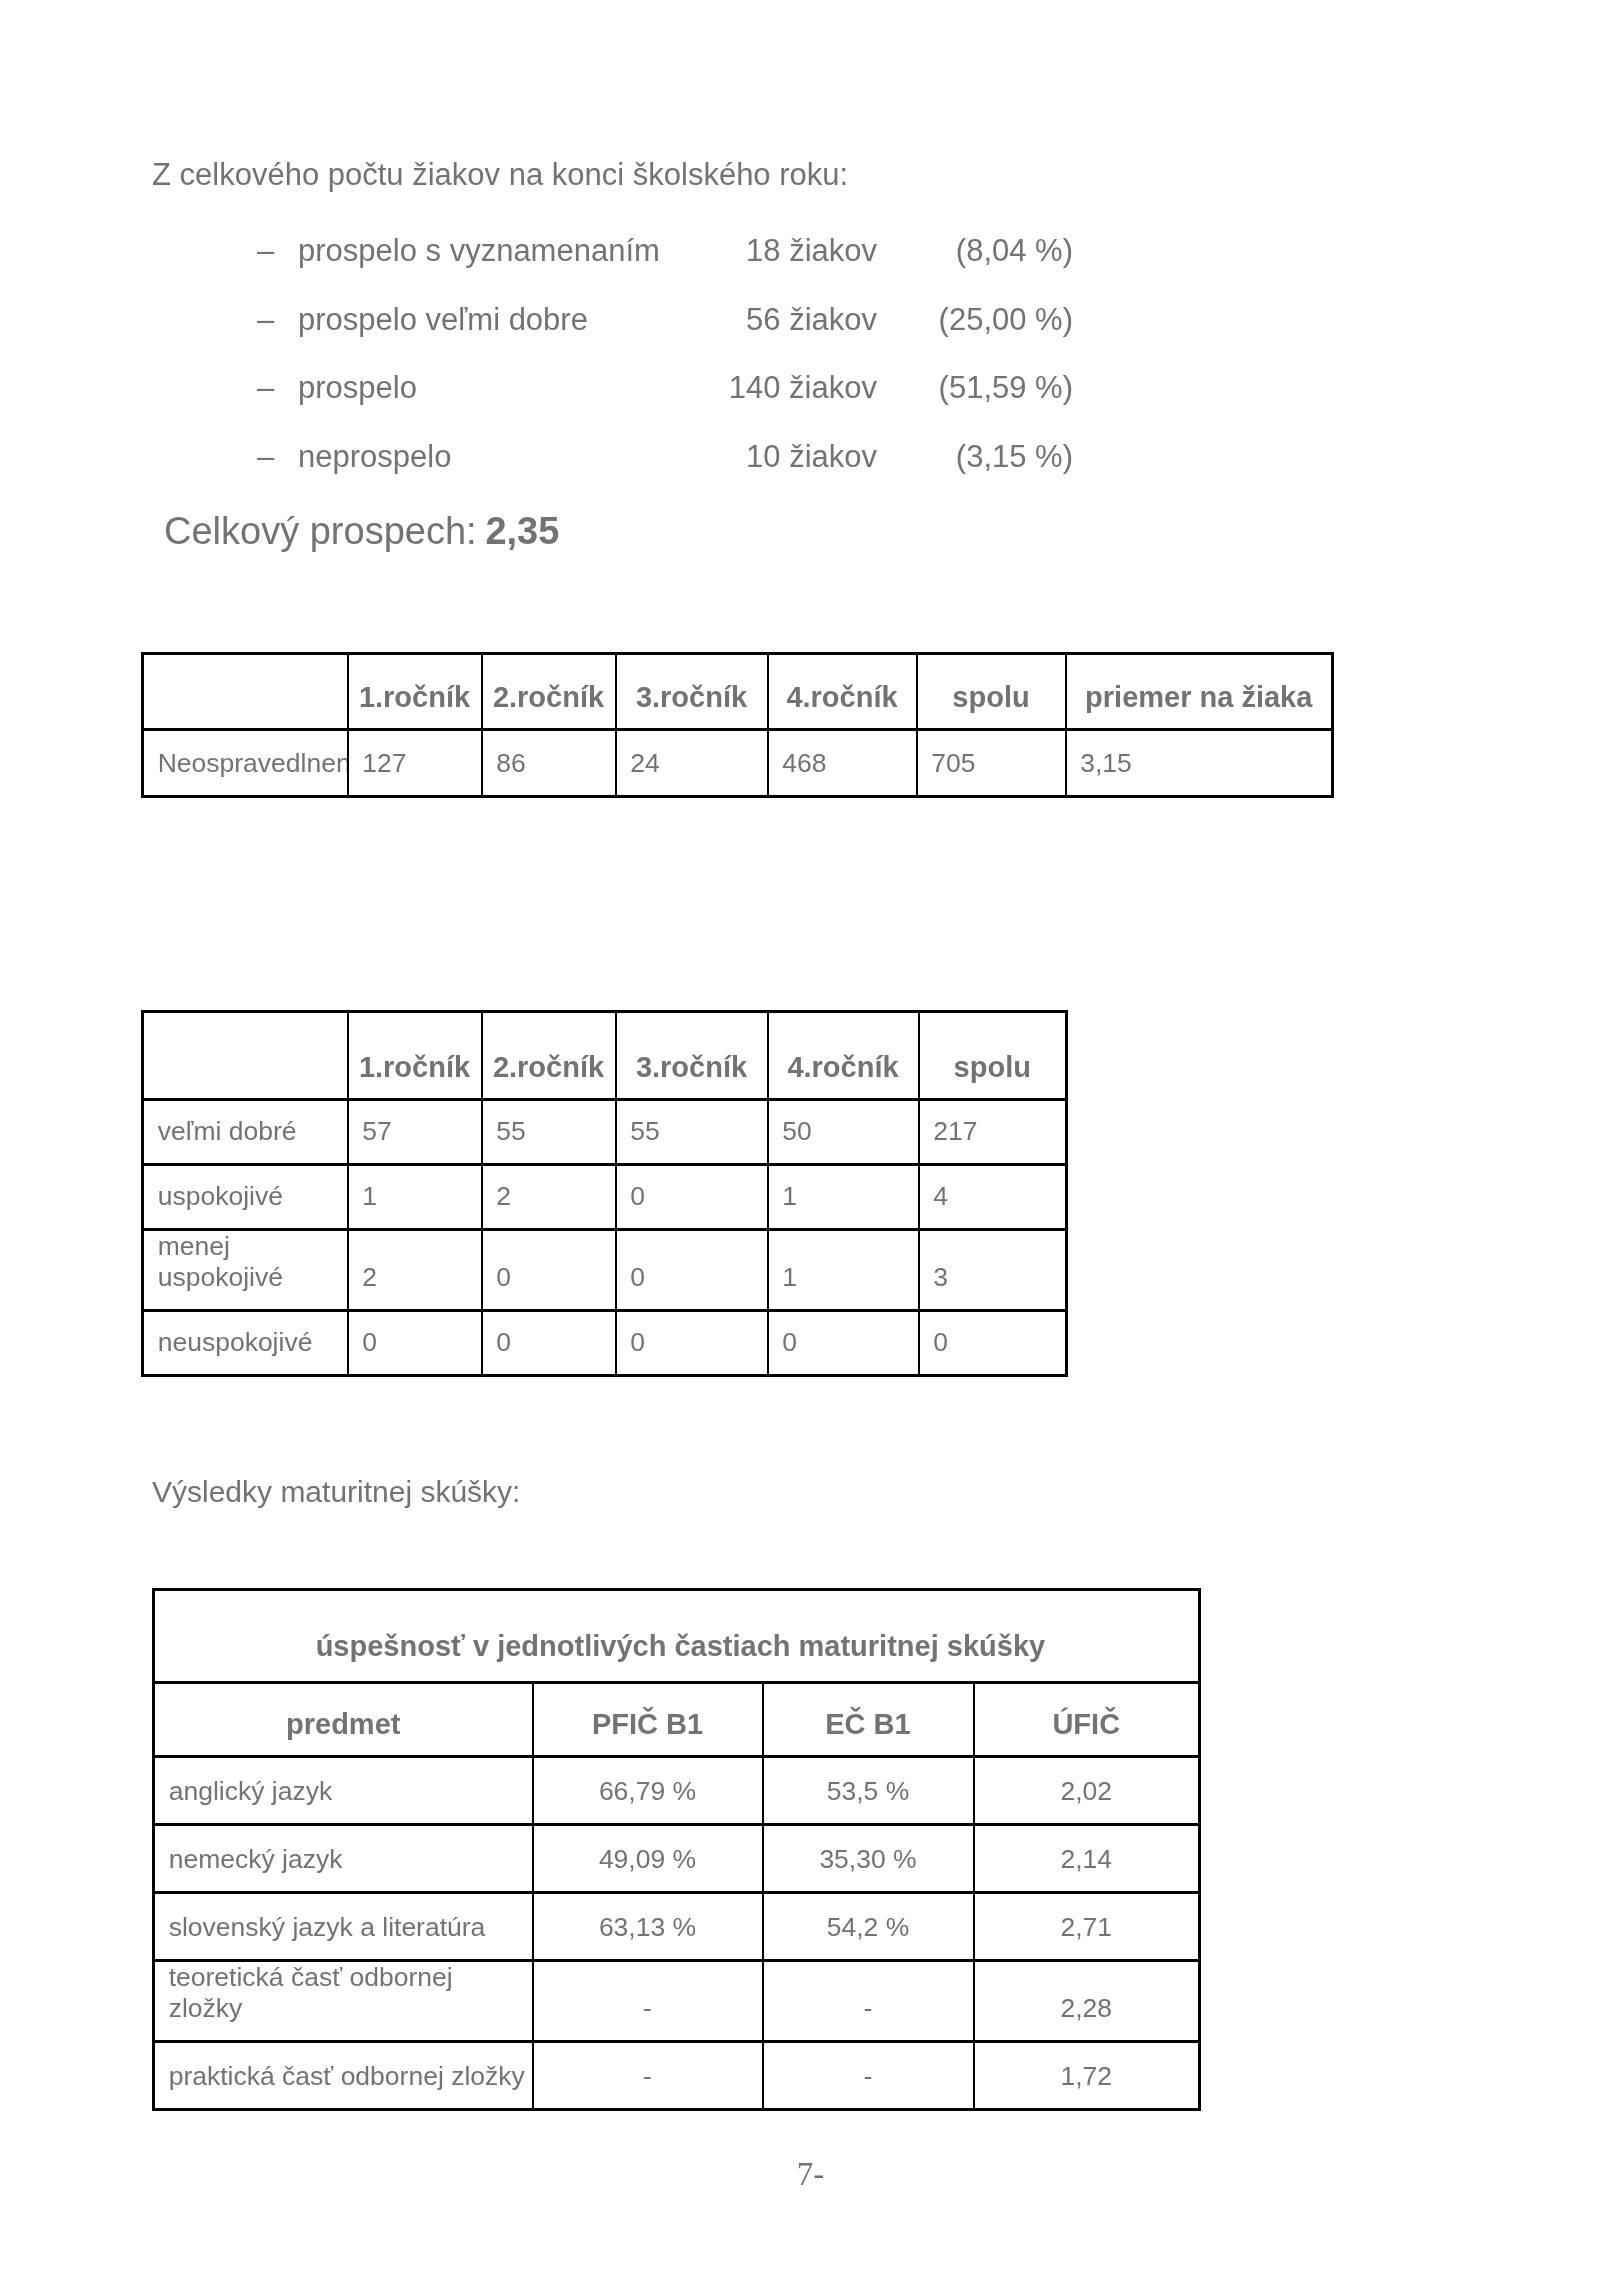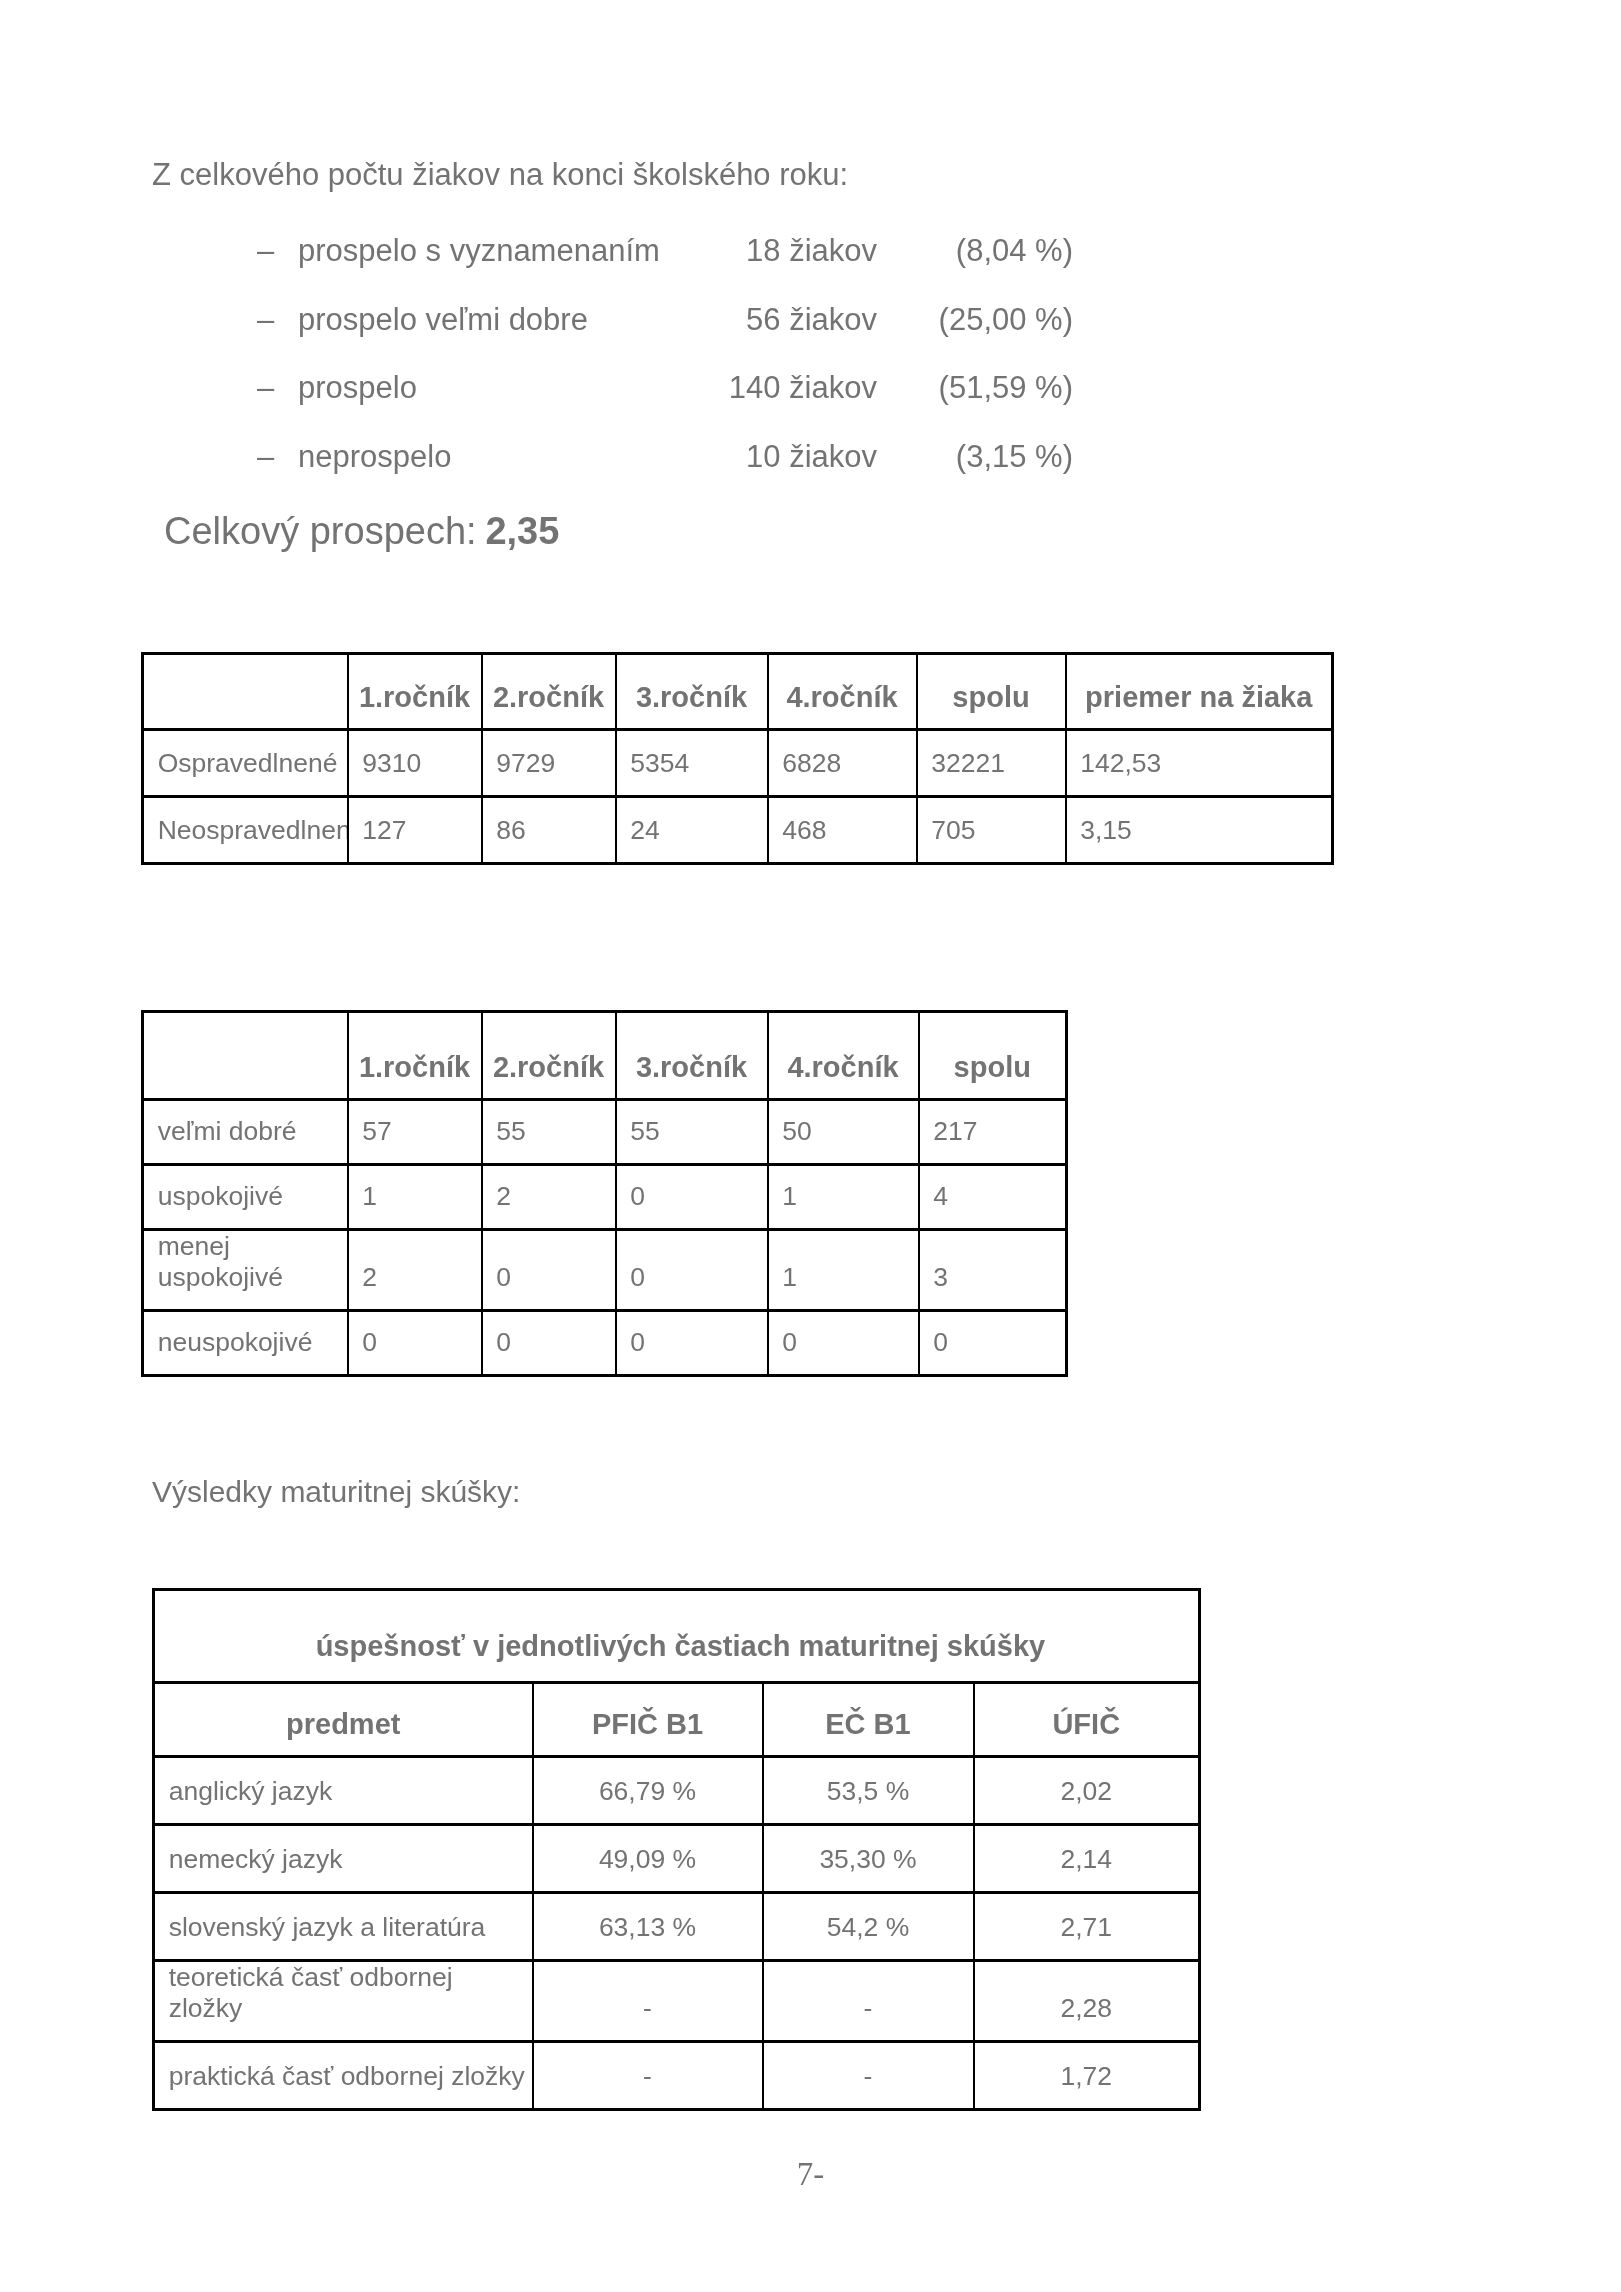--- a/index.html
+++ b/index.html
@@ -96,29 +96,20 @@
         <tr class="head">
       <th></th>
       <th>1.ročník</th>
       <th>2.ročník</th>
       <th>3.ročník</th>
       <th>4.ročník</th>
       <th>spolu</th>
       <th>priemer na žiaka</th>
     </tr>
     <tr class="data">
-      <td>Ospravedlnené</td>
-      <td>9310</td>
-      <td>9729</td>
-      <td>5354</td>
-      <td>6828</td>
-      <td>32221</td>
-      <td>142,53</td>
-    </tr>
-    <tr class="data">
       <td>Neospravedlnené</td>
       <td>127</td>
       <td>86</td>
       <td>24</td>
       <td>468</td>
       <td>705</td>
       <td>3,15</td>
     </tr>
   </tbody>
     </table>

